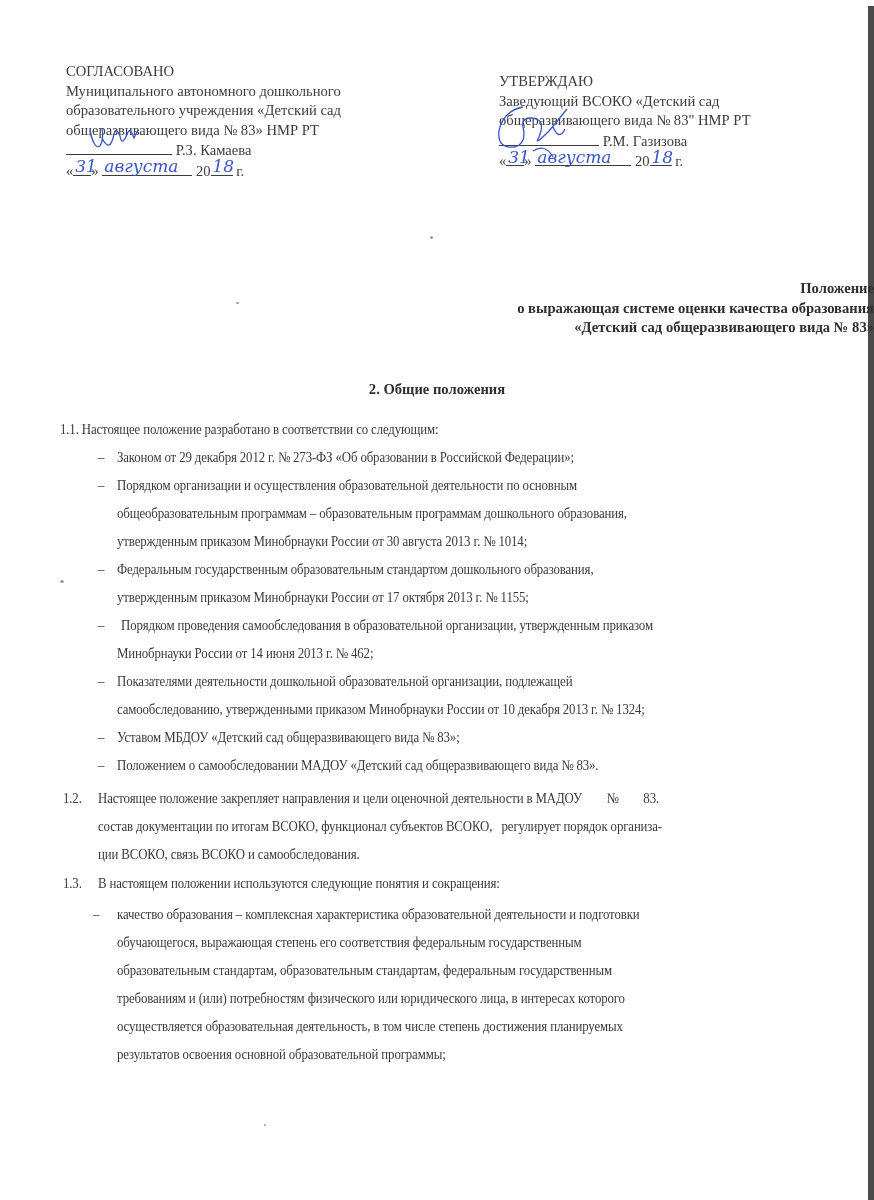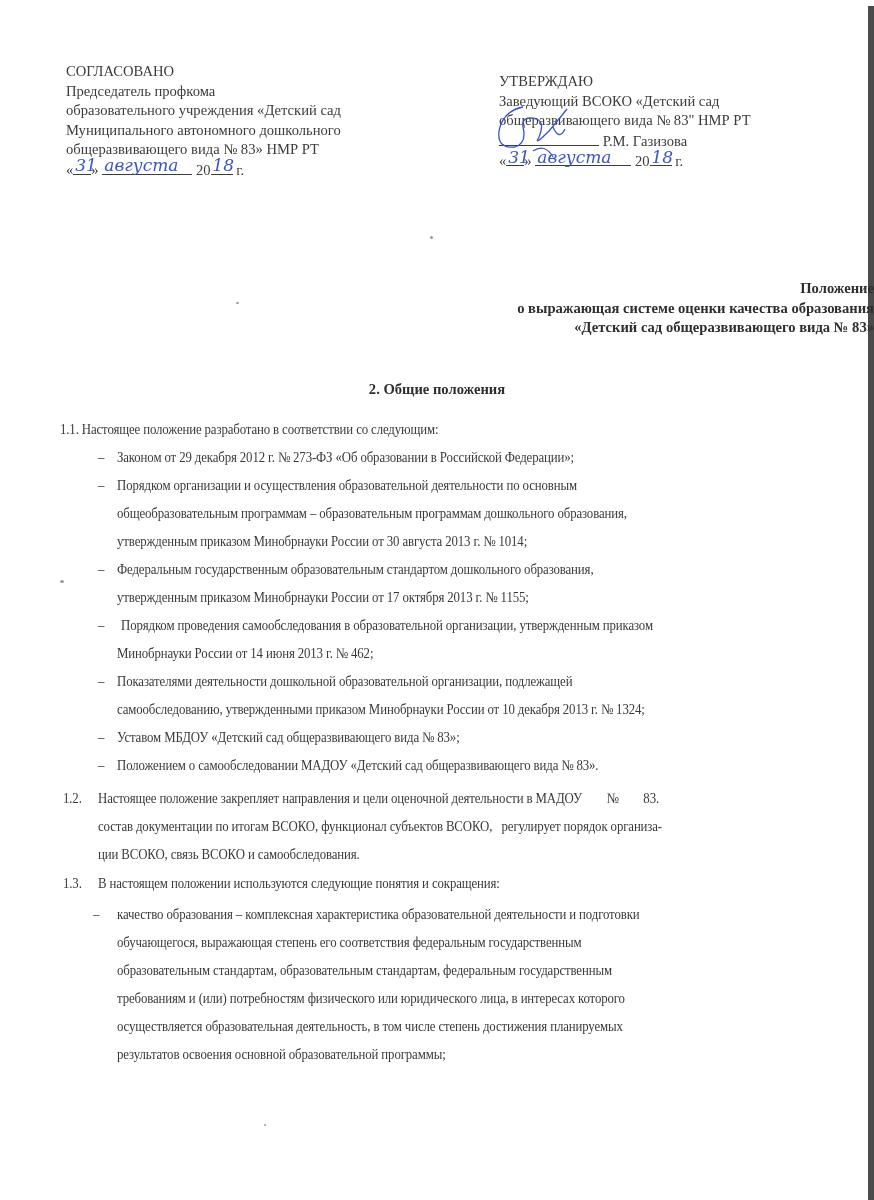--- a/index.html
+++ b/index.html
@@ -39,24 +39,31 @@
   .para { position: absolute; white-space: nowrap; font-size: 14.6px; letter-spacing: -0.15px; }
   .speck { position: absolute; background: #9a9a9a; border-radius: 50%; }
 </style>
 </head>
 <body>
 
 <div class="page-edge"></div>
 
 <div class="sig-block sig-left">
   <span class="sig-line">СОГЛАСОВАНО</span>
-  <span class="sig-line">Председатель профкома</span>
+  <span class="sig-line">Муниципального автономного дошкольного</span>
   <span class="sig-line">образовательного учреждения «Детский сад</span>
-  <span class="sig-line">Муниципального автономного дошкольного</span>
   <span class="sig-line">общеразвивающего вида № 83» НМР РТ</span>
+  <span class="sig-line">
+    <span class="blank" style="width:106px;">
+      <svg class="scribble" width="60" height="34" style="left:20px; top:-16px;" viewBox="0 0 60 34">
+        <path d="M4 6 Q8 26 14 22 Q18 16 16 4 M16 14 Q24 30 28 10 Q30 2 34 12 Q36 24 42 8 Q44 4 48 14 L52 6" fill="none" stroke="#3856c8" stroke-width="1.3"></path>
+      </svg>
+    </span>
+    <span>Р.З. Камаева</span>
+  </span>
   <span class="sig-line">
     <span>«</span><span class="blank" style="width:18px;"><span class="hand">31</span></span><span>»</span>
     <span class="blank" style="width:90px;"><span class="hand">августа</span></span>
     <span>20</span><span class="blank" style="width:22px;"><span class="hand">18</span></span>
     <span>г.</span>
   </span>
 </div>
 
 <div class="sig-block sig-right">
   <span class="sig-line">УТВЕРЖДАЮ</span>

